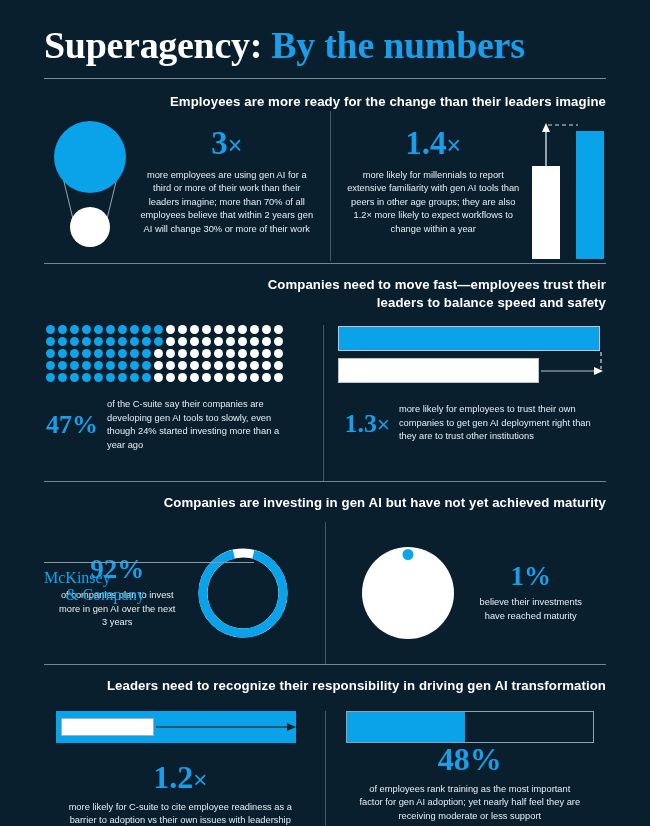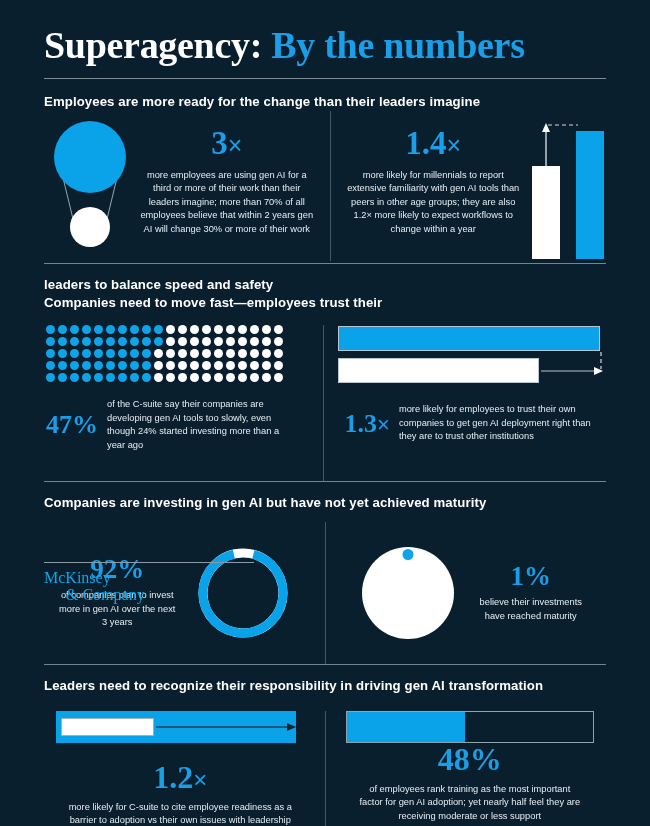--- a/index.html
+++ b/index.html
@@ -30,21 +30,21 @@
   .title .t-blue  { color: #1a9ee8; }
   .title-rule {
     margin: 12px 0 0 0;
     height: 1px;
     background: #7e8e99;
   }
 
   
   .section { padding: 0 44px; }
   .sec-head {
-    text-align: left;
+    text-align: right;
     font-size: 13.2px;
     font-weight: bold;
     color: #ffffff;
     line-height: 1.35;
     letter-spacing: 0.1px;
   }
   .sec-rule {
     height: 1px;
     background: #6f8693;
     margin: 0 44px;
@@ -250,22 +250,22 @@
         <div class="blurb s1-txt">more likely for millennials to report extensive familiarity with gen AI tools than peers in other age groups; they are also 1.2× more likely to expect workflows to change within a year</div>
       </div>
 
     </div>
   </div>
 
   <div class="sec-rule" style="margin-top:2px;"></div>
 
   <div class="section" style="padding-top:12px;">
     <div class="sec-head">
+      <div>Companies need to move fast—employees trust their</div>
       <div>leaders to balance speed and safety</div>
-      <div>Companies need to move fast—employees trust their</div>
     </div>
 
     <div id="s2" class="pair" style="padding-top:14px;">
 
       <div class="pane" style="align-items:flex-start;padding-left:2px;">
         <div class="dotgrid" id="dotgrid" style="grid-template-columns: repeat(20, 9px);">
             <div class="dot b"></div>
             <div class="dot b"></div>
             <div class="dot b"></div>
             <div class="dot b"></div>

